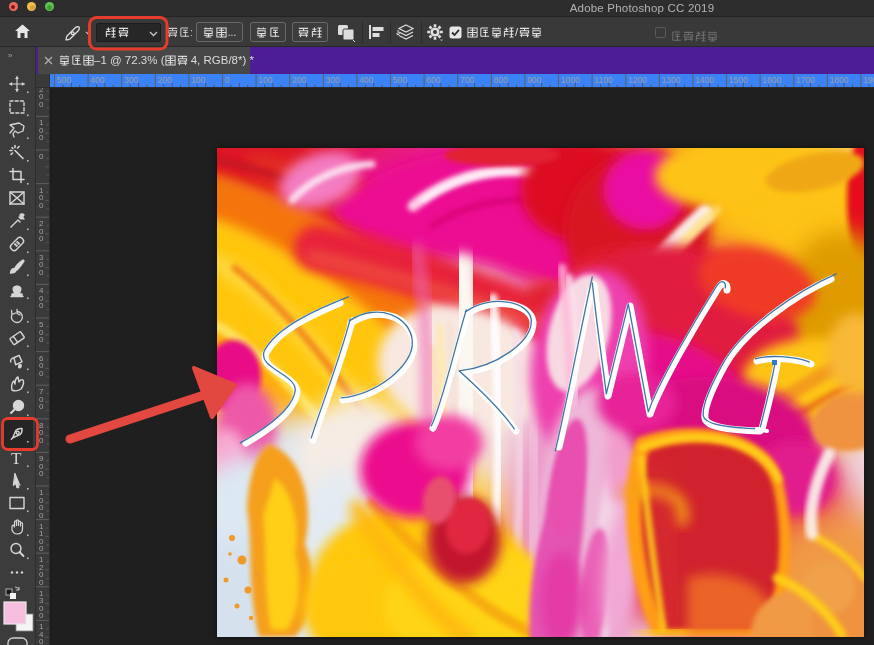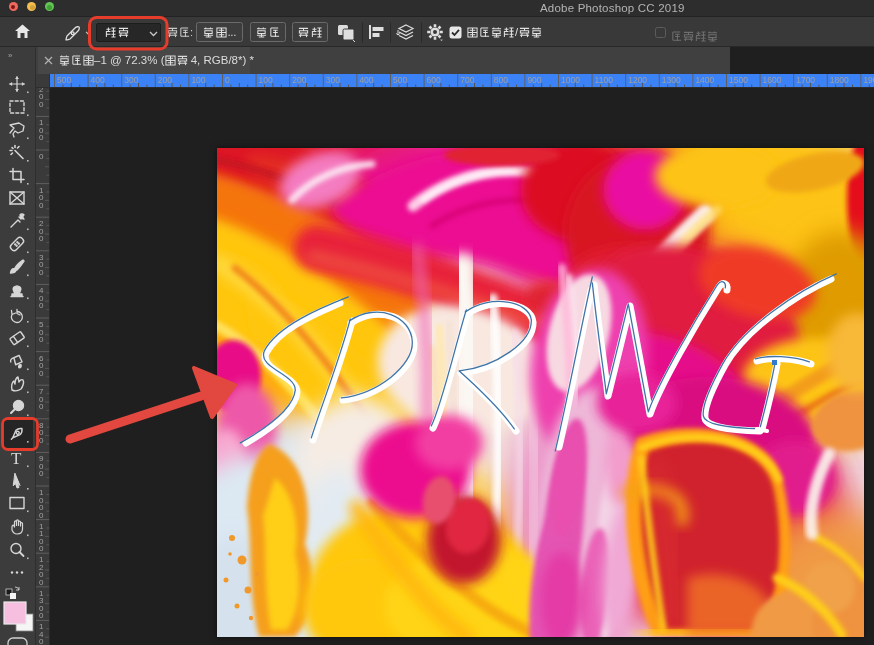--- a/index.html
+++ b/index.html
@@ -1,22 +1,22 @@
 <!DOCTYPE html>
 <html><head><meta charset="utf-8">
 <style>
 *{margin:0;padding:0;box-sizing:border-box}
 html,body{width:874px;height:645px;overflow:hidden;background:#1f1f1f;
 font-family:"Liberation Sans",sans-serif;}
 .abs{position:absolute}
 #titlebar{position:absolute;left:0;top:0;width:874px;height:17px;background:#2d2d2d;border-bottom:1px solid #232323}
-#title{position:absolute;left:540px;top:2px;width:204px;font-size:11.5px;color:#b4b4b4;letter-spacing:.2px}
+#title{position:absolute;left:540px;top:2px;width:204px;text-align:center;font-size:11.5px;color:#b4b4b4;letter-spacing:.2px}
 .tl{position:absolute;top:2px;width:9px;height:9px;border-radius:50%}
 #options{position:absolute;left:0;top:17px;width:874px;height:30px;background:#393939;border-bottom:1px solid #282828}
-#tabbar{position:absolute;left:36px;top:47px;width:694px;height:27px;background:#404040}
+#tabbar{position:absolute;left:36px;top:47px;width:838px;height:27px;background:#4c1d95}
 #tab{position:absolute;left:2px;top:0;width:212px;height:27px;background:#474747;color:#dcdcdc;font-size:11.5px}
 #toolbar{position:absolute;left:0;top:47px;width:36px;height:598px;background:#3c3c3c;border-right:1px solid #2e2e2e}
 #hruler{position:absolute;left:36px;top:74px;width:838px;height:14px;background:#3b82f6}
 #vruler{position:absolute;left:36px;top:88px;width:14px;height:557px;background:#3a3a3a}
 #corner{position:absolute;left:36px;top:74px;width:14px;height:14px;background:#3a3a3a;border-right:1px solid #2e2e2e;border-bottom:1px solid #2e2e2e}
 #canvas{position:absolute;left:50px;top:88px;width:824px;height:557px;background:#1f1f1f}
 #art{position:absolute;left:217px;top:148px;width:647px;height:489px;box-shadow:0 0 6px rgba(0,0,0,.55)}
 #overlay{position:absolute;left:0;top:0;width:874px;height:645px;pointer-events:none}
 .btn{position:absolute;top:5px;height:20px;border:1px solid #6a6a6a;border-radius:2.5px;background:#3d3d3d;display:flex;align-items:center;justify-content:center}
 .hz{display:inline-block;vertical-align:-1.5px}

